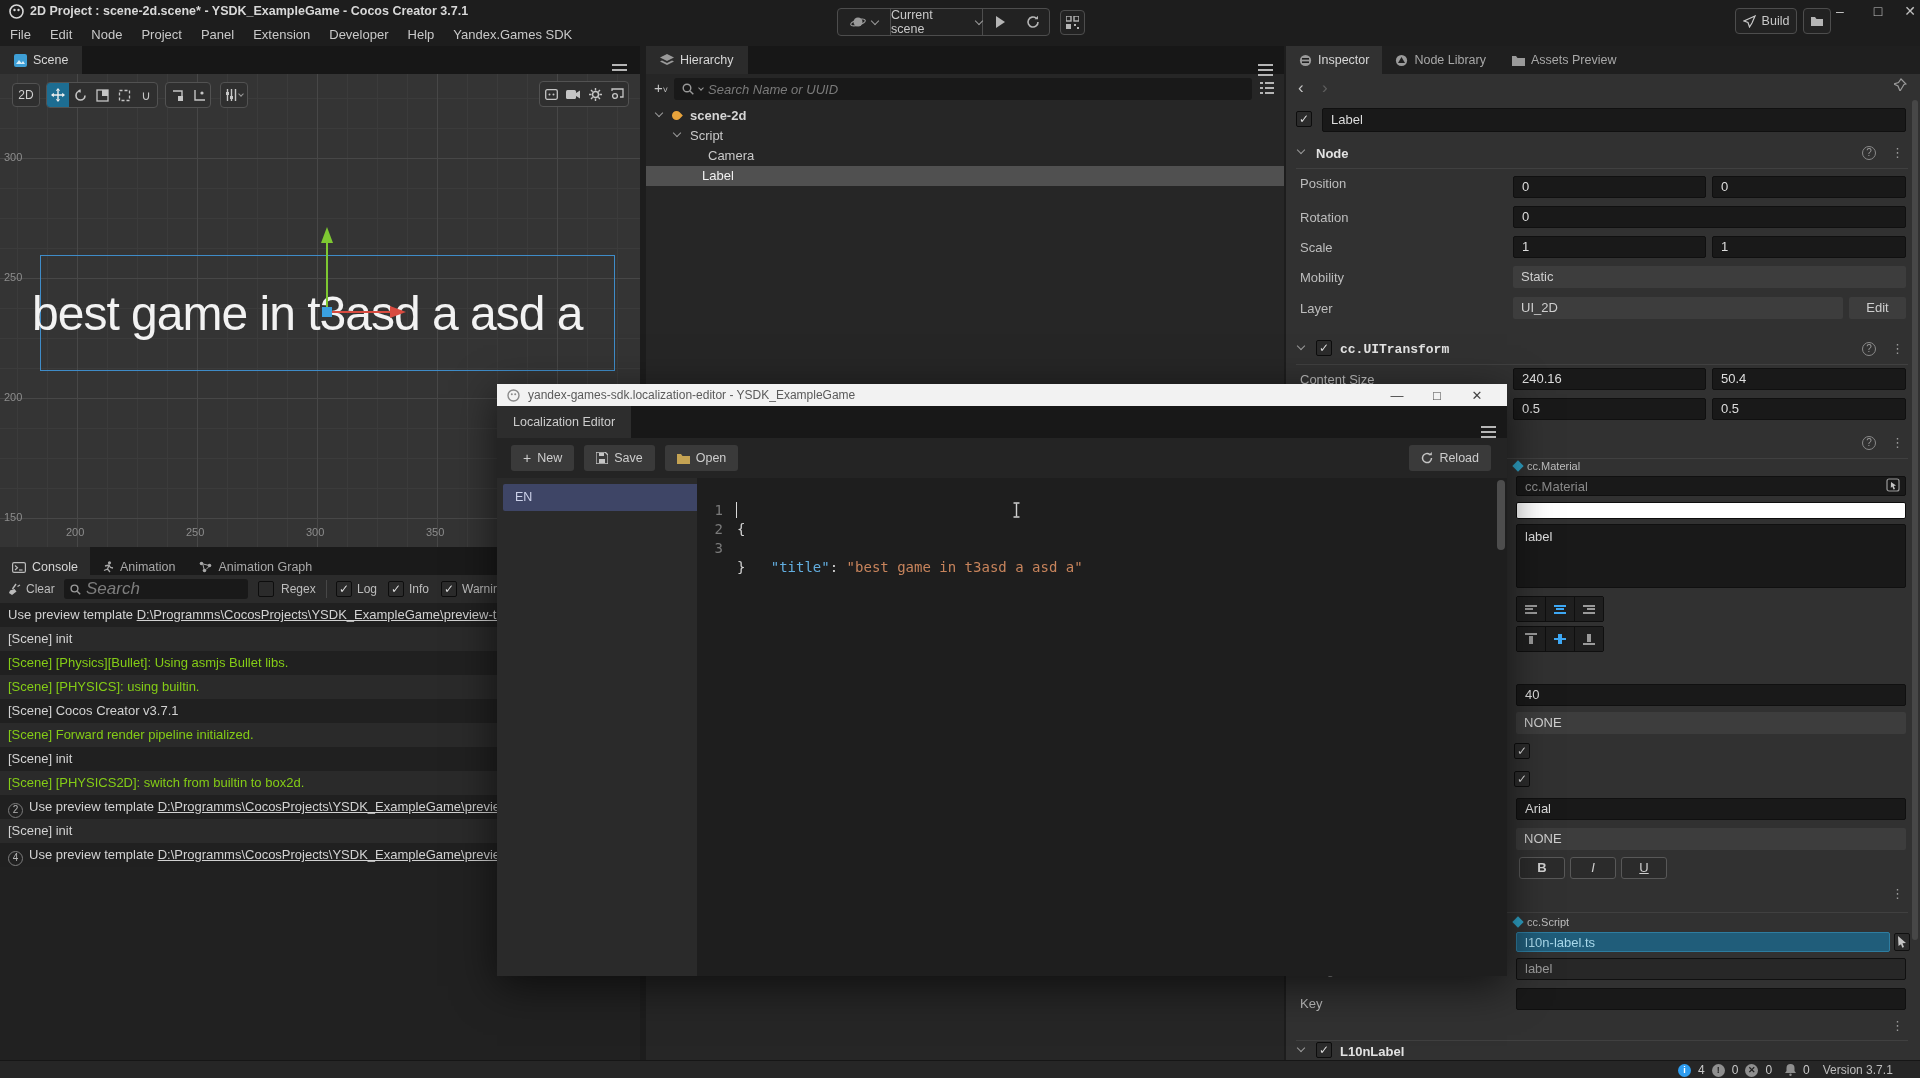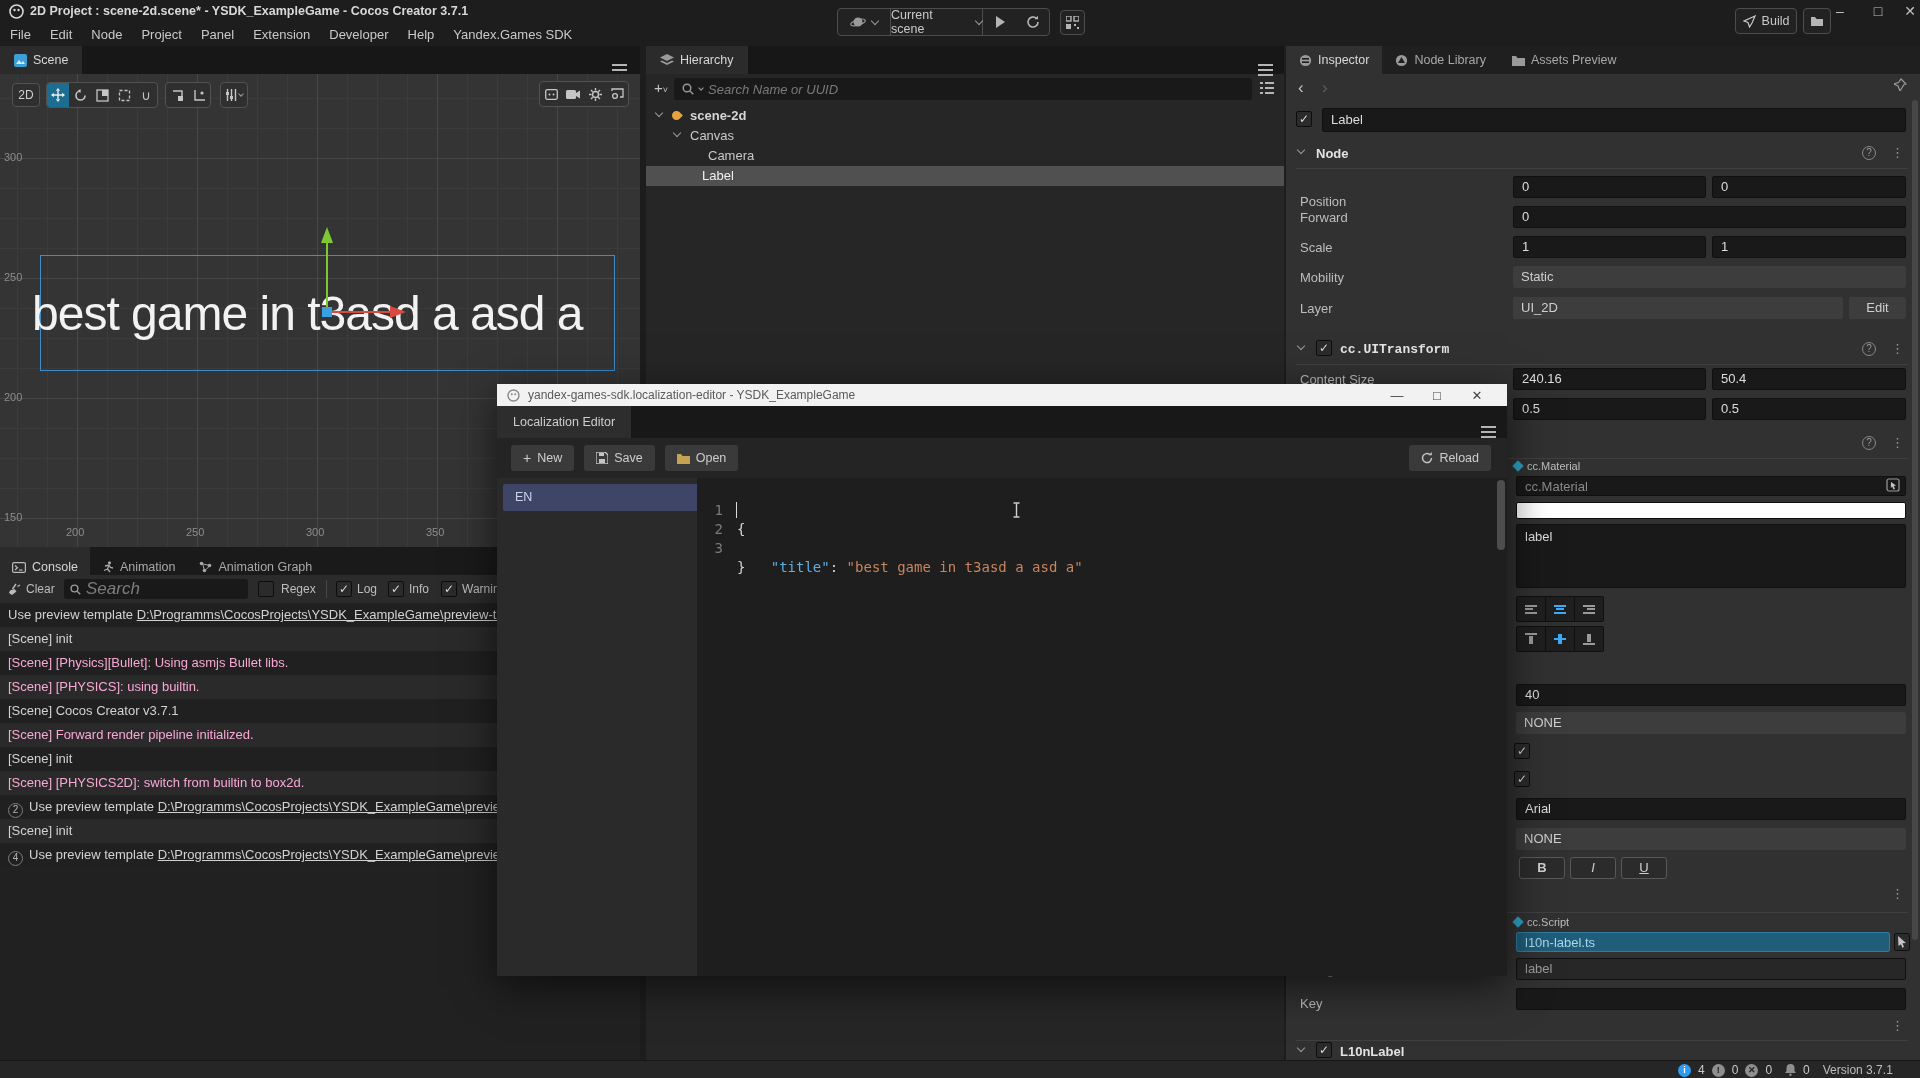--- a/index.html
+++ b/index.html
@@ -47,21 +47,21 @@
   .console-panel { left:0; top:501px; width:640px; height:513px; background:#212121; }
   .c-tabbar { height:40px; background:#1a1a1a; display:flex; }
   .c-tab { display:flex; align-items:center; gap:6px; padding:0 12px; font-size:12.5px; color:#a8a8a8; }
   .c-tab.active { background:#2b2b2b; color:#d6d6d6; }
   .c-filter { position:absolute; top:28px; left:0; width:640px; height:28px; background:#2b2b2b; display:flex; align-items:center; }
   .c-search { position:absolute; left:64px; top:4px; width:184px; height:20px; background:#191919; border-radius:3px; display:flex; align-items:center; gap:5px; padding:0 6px; }
   .c-search .ph { color:#7d7d7d; font-style:italic; font-size:17px; }
   .flabel { font-size:12px; color:#bdbdbd; }
   .log-row { position:absolute; left:0; width:640px; height:24px; line-height:24px; padding-left:8px; font-size:13px; color:#d2d2d2; white-space:nowrap; overflow:hidden; }
   .log-row.dark { background:#202020; } .log-row.light { background:#2a2a2a; }
-  .log-row.blue { color:#f9a8d4; }
+  .log-row.blue { color:#84cc16; }
   .log-link { text-decoration:underline; }
   .badge { display:inline-flex; width:15px; height:15px; border:1px solid #7c7c7c; border-radius:50%; font-size:10px; color:#b5b5b5; align-items:center; justify-content:center; margin-right:6px; vertical-align:-2px; }
 
   .hier-panel { left:646px; top:46px; width:638px; height:1014px; background:#262626; }
   .hier-search { position:absolute; left:28px; top:32px; width:578px; height:22px; background:#191919; border-radius:3px; display:flex; align-items:center; gap:5px; padding:0 8px; }
   .hier-search .ph { color:#7b7b7b; font-style:italic; font-size:13px; }
   .tree-row { position:absolute; left:0; width:638px; height:20px; line-height:20px; font-size:13px; color:#c9c9c9; }
   .tree-row.sel { background:#505050; color:#f0f0f0; }
 
   .insp-panel { left:1286px; top:46px; width:634px; height:1014px; background:#313131; }
@@ -393,21 +393,21 @@
         </svg>
     </div>
 
     <div class="tree-row" style="top:60px;">
       <span class="chev abs" style="left:10px;top:7px;"></span>
       <span class="abs" style="left:26px;top:5px;width:9px;height:9px;background:#e8a33c;border-radius:50% 0 50% 50%;transform:rotate(45deg);"></span>
       <span class="abs" style="left:44px;font-weight:bold;color:#d6d6d6;">scene-2d</span>
     </div>
     <div class="tree-row" style="top:80px;">
       <span class="chev abs" style="left:28px;top:7px;"></span>
-      <span class="abs" style="left:44px;">Canvas</span>
+      <span class="abs" style="left:44px;">Script</span>
     </div>
     <div class="tree-row" style="top:100px;">
       <span class="abs" style="left:62px;">Camera</span>
     </div>
     <div class="tree-row sel" style="top:120px;">
       <span class="abs" style="left:56px;">Label</span>
     </div>
   </div>
 
   <div class="abs insp-panel">
@@ -445,25 +445,25 @@
 
     <span class="check abs" style="left:10px;top:65px;">✓</span>
     <div class="field" style="left:36px;top:62px;width:584px;height:24px;line-height:22px;">Label</div>
 
     <span class="chev abs" style="left:12px;top:104px;"></span>
     <div class="sec-head" style="left:30px;top:100px;">Node</div>
     <span class="qcirc abs" style="left:576px;top:100px;">?</span>
     <span class="kebab abs" style="left:605px;top:99px;">⋮</span>
     <div class="sep-line" style="top:122px;"></div>
 
-    <div class="ilabel" style="top:148px;">Position</div>
+    <div class="ilabel" style="top:130px;">Position</div>
     <div class="field" style="left:227px;top:130px;width:193px;">0</div>
     <div class="field" style="left:426px;top:130px;width:194px;">0</div>
 
-    <div class="ilabel" style="top:164px;">Forward</div>
+    <div class="ilabel" style="top:164px;">Rotation</div>
     <div class="field" style="left:227px;top:160px;width:393px;">0</div>
 
     <div class="ilabel" style="top:194px;">Scale</div>
     <div class="field" style="left:227px;top:190px;width:193px;">1</div>
     <div class="field" style="left:426px;top:190px;width:194px;">1</div>
 
     <div class="ilabel" style="top:224px;">Mobility</div>
     <div class="dropdown" style="left:227px;top:220px;width:393px;">Static</div>
 
     <div class="ilabel" style="top:255px;">Layer</div>

